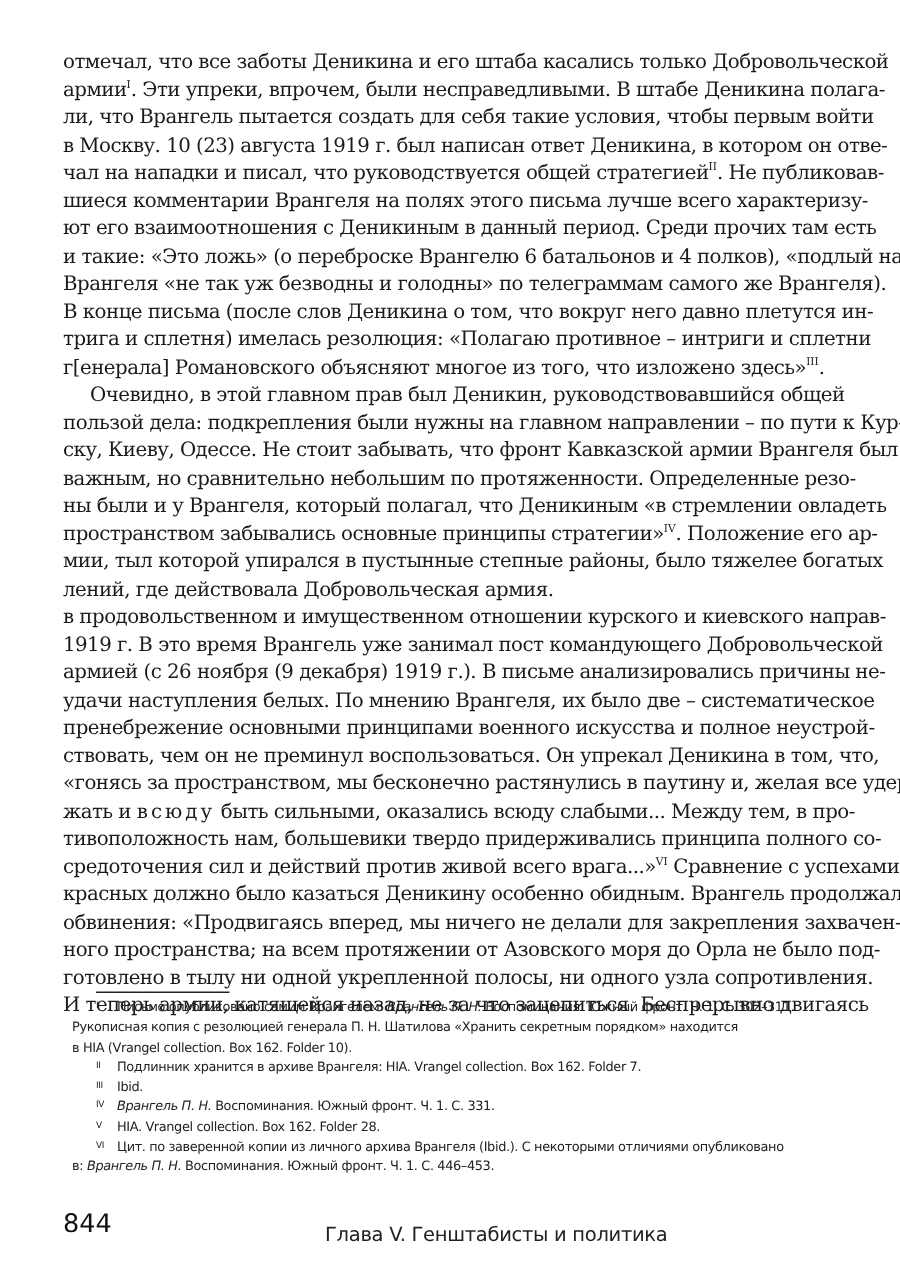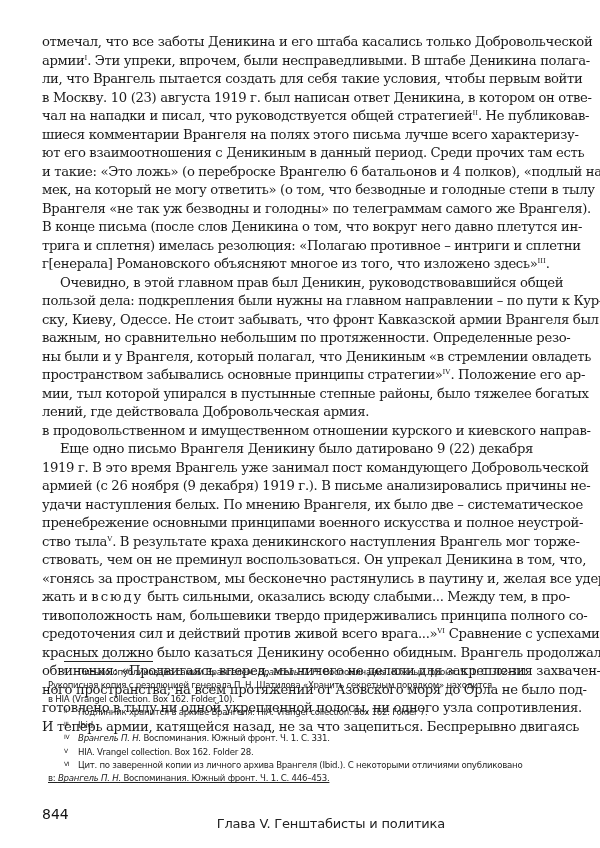--- a/index.html
+++ b/index.html
@@ -19,60 +19,57 @@
     .footnotes {
       position: absolute; left: 64px; top: 666px; width: 470px;
       font-family: "DejaVu Sans", "Liberation Sans", sans-serif;
       font-size: 8.6px; line-height: 13.3px; letter-spacing: -0.25px; color: #222;
     }
     .fn-line { display: block; white-space: nowrap; height: 13.3px; }
     .fn-mark { display: inline-block; width: 14px; font-size: 6px; vertical-align: top; line-height: 10px; }
     .it { font-style: italic; }
     .page-number {
       position: absolute; left: 42px; top: 806px;
-      font-family: "DejaVu Sans", "Liberation Sans", sans-serif; font-size: 14px; color: #111;
+      font-family: "DejaVu Sans", "Liberation Sans", sans-serif; font-size: 17px; color: #111;
     }
     .running-head {
       position: absolute; right: 67px; top: 816px;
       font-family: "DejaVu Sans", "Liberation Sans", sans-serif; font-size: 13px; color: #222; letter-spacing: -0.2px;
     }
   </style>
 </head>
 <body>
 
 <div class="page">
   <div class="body-text" id="body-text">
       <span class="line"><span>отмечал, что все заботы Деникина и его штаба касались только Добровольческой</span></span>
       <span class="line"><span>армии</span><sup class="fn">I</sup><span>. Эти упреки, впрочем, были несправедливыми. В штабе Деникина полага-</span></span>
       <span class="line"><span>ли, что Врангель пытается создать для себя такие условия, чтобы первым войти</span></span>
       <span class="line"><span>в Москву. 10 (23) августа 1919 г. был написан ответ Деникина, в котором он отве-</span></span>
       <span class="line"><span>чал на нападки и писал, что руководствуется общей стратегией</span><sup class="fn">II</sup><span>. Не публиковав-</span></span>
       <span class="line"><span>шиеся комментарии Врангеля на полях этого письма лучше всего характеризу-</span></span>
       <span class="line"><span>ют его взаимоотношения с Деникиным в данный период. Среди прочих там есть</span></span>
       <span class="line"><span>и такие: «Это ложь» (о переброске Врангелю 6 батальонов и 4 полков), «подлый на-</span></span>
-      <span class="line"><span>мек, на который не могу ответить» (о том, что безводные и голодные степи в тылу</span></span>
       <span class="line"><span>Врангеля «не так уж безводны и голодны» по телеграммам самого же Врангеля).</span></span>
       <span class="line"><span>В конце письма (после слов Деникина о том, что вокруг него давно плетутся ин-</span></span>
       <span class="line"><span>трига и сплетня) имелась резолюция: «Полагаю противное – интриги и сплетни</span></span>
       <span class="line last"><span>г[енерала] Романовского объясняют многое из того, что изложено здесь»</span><sup class="fn">III</sup><span>.</span></span>
       <span class="line indent"><span>Очевидно, в этой главном прав был Деникин, руководствовавшийся общей</span></span>
       <span class="line"><span>пользой дела: подкрепления были нужны на главном направлении – по пути к Кур-</span></span>
       <span class="line"><span>ску, Киеву, Одессе. Не стоит забывать, что фронт Кавказской армии Врангеля был</span></span>
       <span class="line"><span>важным, но сравнительно небольшим по протяженности. Определенные резо-</span></span>
       <span class="line"><span>ны были и у Врангеля, который полагал, что Деникиным «в стремлении овладеть</span></span>
       <span class="line"><span>пространством забывались основные принципы стратегии»</span><sup class="fn">IV</sup><span>. Положение его ар-</span></span>
       <span class="line"><span>мии, тыл которой упирался в пустынные степные районы, было тяжелее богатых</span></span>
       <span class="line last"><span>лений, где действовала Добровольческая армия.</span></span>
       <span class="line"><span>в продовольственном и имущественном отношении курского и киевского направ-</span></span>
-      <span class="line indent"><span>Еще одно письмо Врангеля Деникину было датировано 9 (22) декабря</span></span>
       <span class="line"><span>1919 г. В это время Врангель уже занимал пост командующего Добровольческой</span></span>
       <span class="line"><span>армией (с 26 ноября (9 декабря) 1919 г.). В письме анализировались причины не-</span></span>
       <span class="line"><span>удачи наступления белых. По мнению Врангеля, их было две – систематическое</span></span>
       <span class="line"><span>пренебрежение основными принципами военного искусства и полное неустрой-</span></span>
-      <span class="line"><span>ство тыла</span><sup class="fn">V</sup><span>. В результате краха деникинского наступления Врангель мог торже-</span></span>
       <span class="line"><span>ствовать, чем он не преминул воспользоваться. Он упрекал Деникина в том, что,</span></span>
       <span class="line"><span>«гонясь за пространством, мы бесконечно растянулись в паутину и, желая все удер-</span></span>
       <span class="line"><span>жать и </span><span class="spaced">всюду</span><span> быть сильными, оказались всюду слабыми... Между тем, в про-</span></span>
       <span class="line"><span>тивоположность нам, большевики твердо придерживались принципа полного со-</span></span>
       <span class="line"><span>средоточения сил и действий против живой всего врага...»</span><sup class="fn">VI</sup><span> Сравнение с успехами</span></span>
       <span class="line"><span>красных должно было казаться Деникину особенно обидным. Врангель продолжал</span></span>
       <span class="line"><span>обвинения: «Продвигаясь вперед, мы ничего не делали для закрепления захвачен-</span></span>
       <span class="line"><span>ного пространства; на всем протяжении от Азовского моря до Орла не было под-</span></span>
       <span class="line"><span>готовлено в тылу ни одной укрепленной полосы, ни одного узла сопротивления.</span></span>
       <span class="line"><span>И теперь армии, катящейся назад, не за что зацепиться. Беспрерывно двигаясь</span></span>
@@ -80,17 +77,17 @@
   <div class="fn-rule"></div>
   <div class="footnotes" id="footnotes">
       <span class="fn-line"><span class="fn-mark">I</span><span>Письмо опубликовано самим Врангелем: </span><span class="it">Врангель П. Н.</span><span> Воспоминания. Южный фронт. Ч. 1. С. 302–311.</span></span>
       <span class="fn-line" style="margin-left: -16px;"><span>Рукописная копия с резолюцией генерала П. Н. Шатилова «Хранить секретным порядком» находится</span></span>
       <span class="fn-line" style="margin-left: -16px;"><span>в HIA (Vrangel collection. Box 162. Folder 10).</span></span>
       <span class="fn-line"><span class="fn-mark">II</span><span>Подлинник хранится в архиве Врангеля: HIA. Vrangel collection. Box 162. Folder 7.</span></span>
       <span class="fn-line"><span class="fn-mark">III</span><span>Ibid.</span></span>
       <span class="fn-line"><span class="fn-mark">IV</span><span class="it">Врангель П. Н.</span><span> Воспоминания. Южный фронт. Ч. 1. С. 331.</span></span>
       <span class="fn-line"><span class="fn-mark">V</span><span>HIA. Vrangel collection. Box 162. Folder 28.</span></span>
       <span class="fn-line"><span class="fn-mark">VI</span><span>Цит. по заверенной копии из личного архива Врангеля (Ibid.). С некоторыми отличиями опубликовано</span></span>
-      <span class="fn-line" style="margin-left: -16px; text-decoration: underline;"><span>в: </span><span class="it">Врангель П. Н.</span><span> Воспоминания. Южный фронт. Ч. 1. С. 446–453.</span></span>
+      <span class="fn-line" style="margin-left: -16px;"><span>в: </span><span class="it">Врангель П. Н.</span><span> Воспоминания. Южный фронт. Ч. 1. С. 446–453.</span></span>
     </div>
   <div class="page-number">844</div>
   <div class="running-head">Глава V. Генштабисты и политика</div>
 </div>
 
 </body></html>

